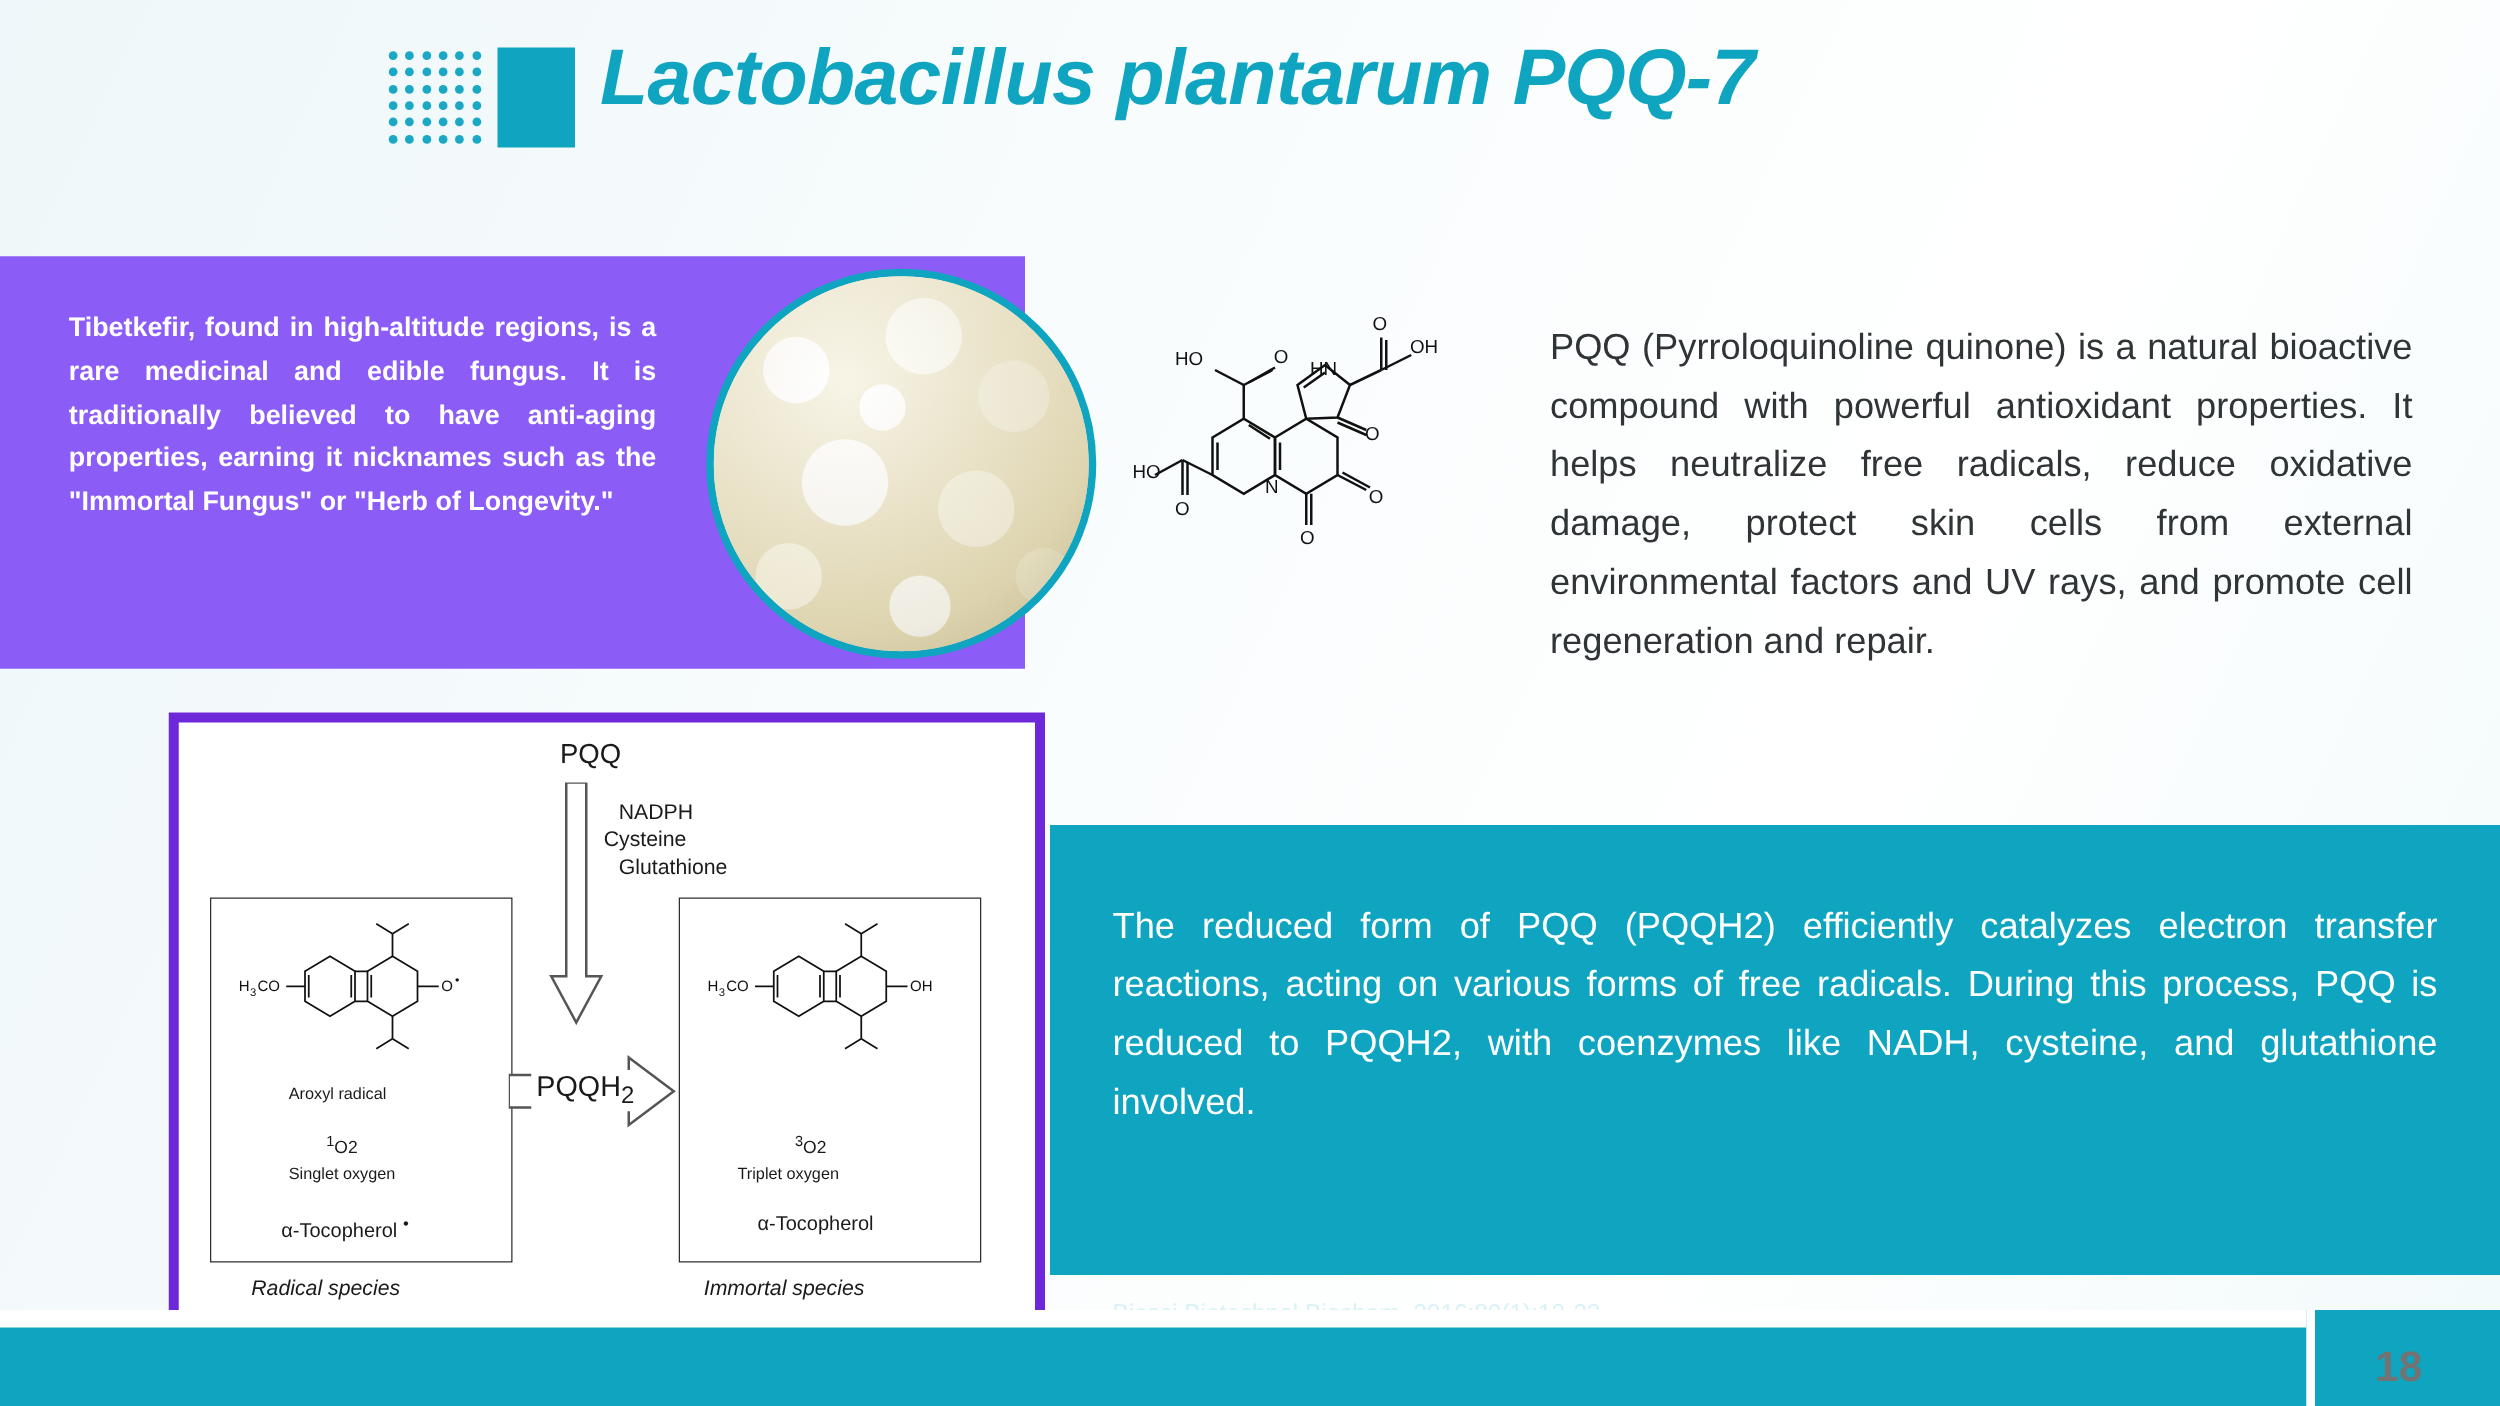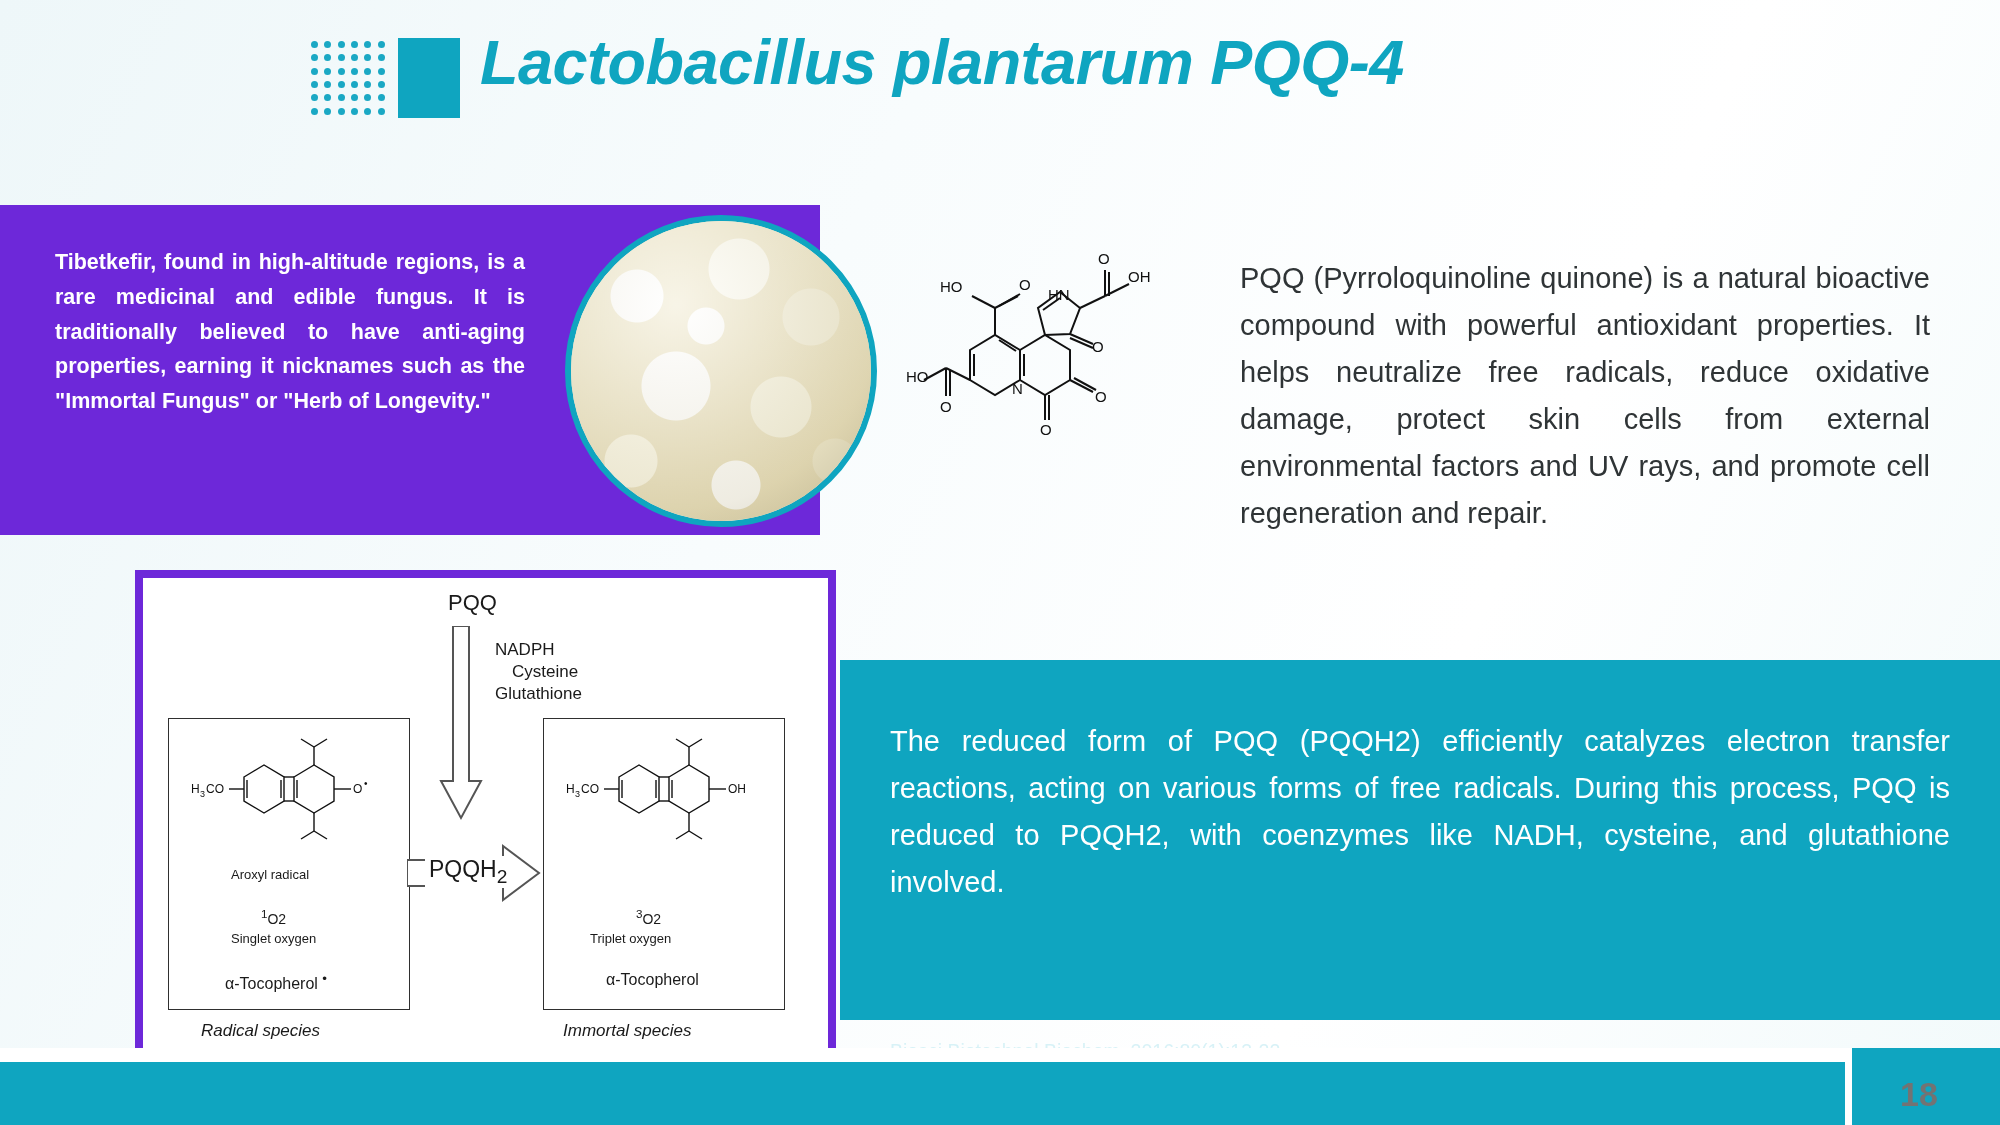--- a/index.html
+++ b/index.html
@@ -35,21 +35,21 @@
     font-size:63px;font-weight:bold;font-style:italic;color:#0fa5c0;
     letter-spacing:-0.5px;white-space:nowrap;
   }
   .subtitle{
     position:absolute;left:480px;top:125px;
     font-size:38px;font-weight:bold;color:#3a3a3a;white-space:nowrap;
   }
   
   .leftbox{
     position:absolute;left:0;top:205px;width:820px;height:330px;
-    background:#6d28d9;
+    background:#8b5cf6;
   }
   .leftbox p{
     margin:0;position:absolute;left:55px;top:40px;width:470px;
     color:#ffffff;font-size:21.5px;font-weight:bold;line-height:1.62;
     text-align:justify;
   }
   
   .photo{
     position:absolute;left:565px;top:215px;width:300px;height:300px;
     border-radius:50%;border:6px solid #0fa5c0;overflow:hidden;
@@ -158,21 +158,21 @@
       <i></i>
       <i></i>
     <i></i>
       <i></i>
       <i></i>
       <i></i>
       <i></i>
       <i></i>
   </div>
   <div class="sq"></div>
-  <div class="title">Lactobacillus plantarum PQQ-4</div>
+  <div class="title">Lactobacillus plantarum PQQ-7</div>
 </div>
 
 <div class="leftbox">
   <p>Tibetkefir, found in high-altitude regions, is a rare medicinal and edible fungus. It is traditionally believed to have anti-aging properties, earning it nicknames such as the "Immortal Fungus" or "Herb of Longevity."</p>
 </div>
 
 <div class="photo">
   <div class="grains"></div>
   <div class="shade"></div>
 </div>
@@ -237,21 +237,21 @@
 </div>
 
 <div class="diagram">
   <div class="lbl" style="left:305px;top:12px;font-size:22px;">PQQ</div>
 
   <svg style="position:absolute;left:292px;top:48px;" width="52" height="200">
     <polygon points="18,0 34,0 34,155 46,155 26,192 6,155 18,155" fill="#ffffff" stroke="#555" stroke-width="2"></polygon>
   </svg>
 
   <div class="lbl" style="left:352px;top:62px;">NADPH</div>
-  <div class="lbl" style="left:369px;top:84px;">Cysteine</div>
+  <div class="lbl" style="left:340px;top:84px;">Cysteine</div>
   <div class="lbl" style="left:352px;top:106px;">Glutathione</div>
 
   <div class="inbox" style="left:25px;top:140px;width:240px;height:290px;">
     <svg style="position:absolute;left:20px;top:18px;" width="205" height="120">
       <g stroke="#111" stroke-width="1.4" fill="none">
         <polygon points="55,40 75,28 95,40 95,64 75,76 55,64"></polygon>
         <line x1="58" y1="43" x2="58" y2="61"></line>
         <line x1="92" y1="43" x2="92" y2="61"></line>
         <polygon points="105,40 125,28 145,40 145,64 125,76 105,64"></polygon>
         <line x1="108" y1="43" x2="108" y2="61"></line>

